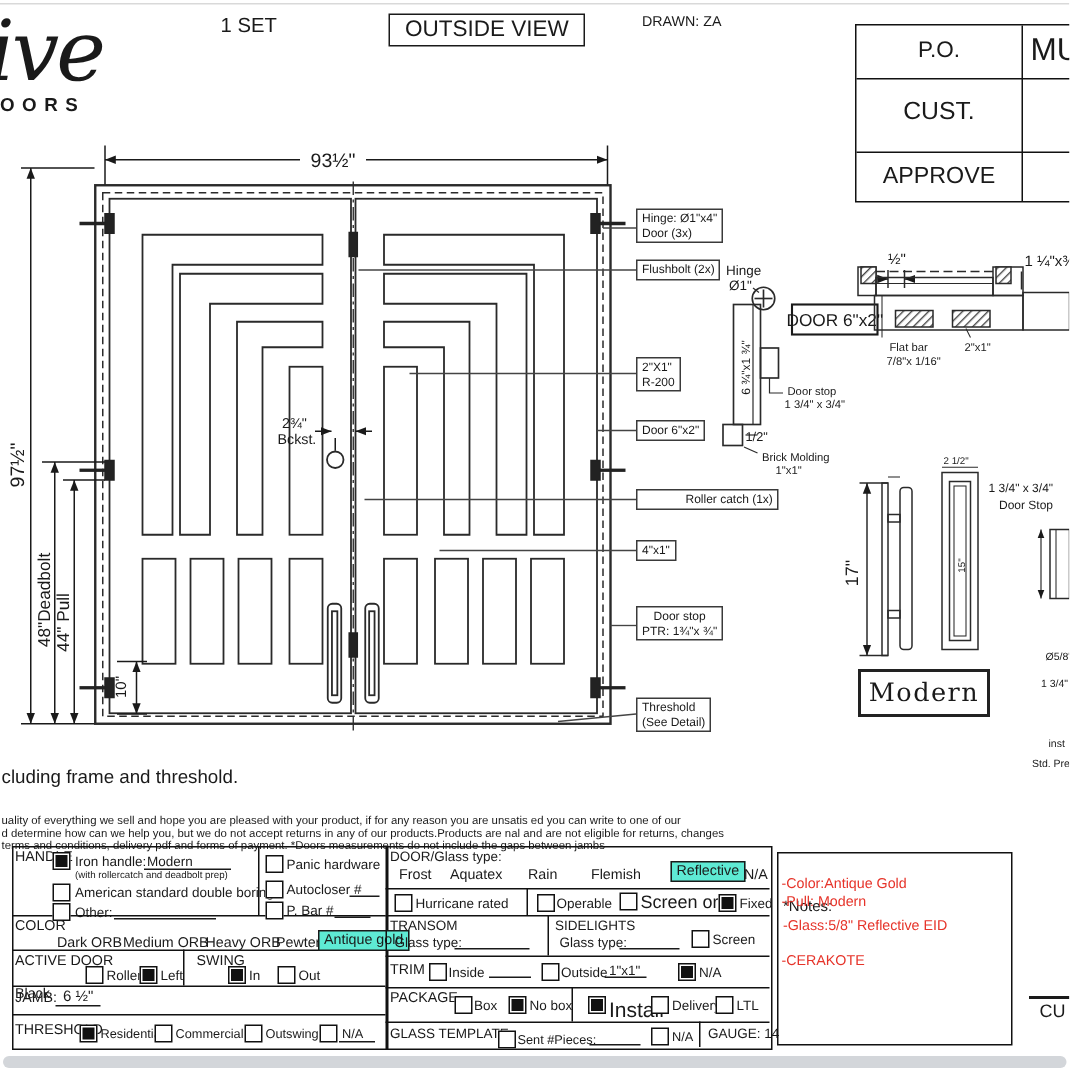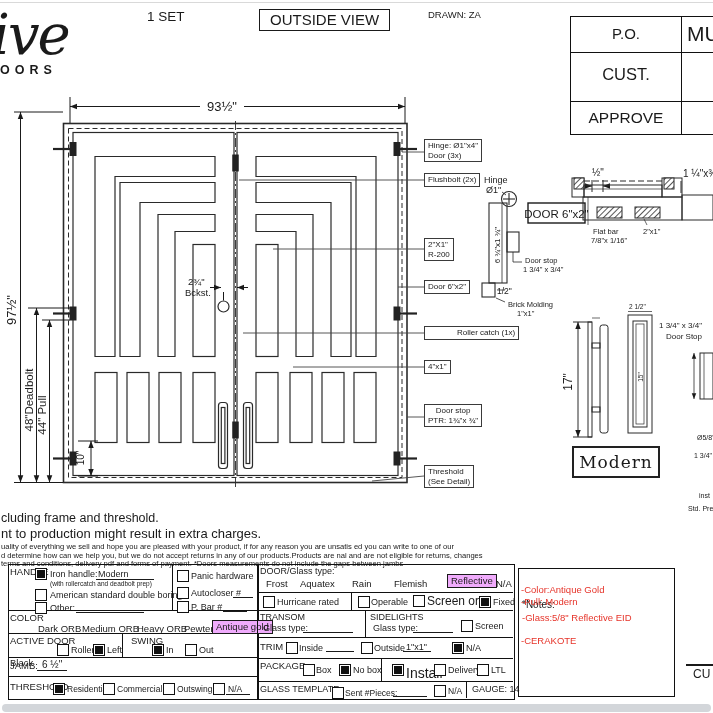--- a/index.html
+++ b/index.html
@@ -5,21 +5,21 @@
   html,body{margin:0;padding:0;background:#fff;}
   #page{position:relative;width:713px;height:713px;background:#fff;overflow:hidden;
         font-family:"Liberation Sans",sans-serif;color:#1a1a1a;}
   .t{position:absolute;white-space:nowrap;color:#1a1a1a;}
   .ln{position:absolute;background:#1a1a1a;height:1px;}
   .hl{position:absolute;background:#111;height:1.2px;}
   .vl{position:absolute;background:#111;width:1.2px;}
   .box-outline{position:absolute;border:1.5px solid #111;background:transparent;}
   .callout{position:absolute;border:1px solid #3a3a3a;background:#fff;font-size:8px;
            line-height:1.2;padding:1px 3px;text-align:center;color:#1a1a1a;}
-  .selbox{position:absolute;border:1.2px solid #1a1a1a;padding:0px 3px 1px;font-size:9.5px;background:#f0abfc;}
+  .selbox{position:absolute;border:1.2px solid #1a1a1a;padding:0px 3px 1px;font-size:9.5px;background:#5eead4;}
   .cb{position:absolute;width:10px;height:10px;border:1.4px solid #111;background:#fff;}
   .cb[data-checked="true"]::after{content:"";position:absolute;left:1px;top:1px;right:1px;bottom:1px;background:#111;}
   .red{color:#e63329;}
   svg{font-family:"Liberation Sans",sans-serif;}
   svg text{fill:#1a1a1a;}
   .serif{font-family:"DejaVu Serif",serif;}
 </style>
 </head>
 <body>
 
@@ -263,21 +263,20 @@
     <div style="text-align:left;">Threshold</div>
     <div style="text-align:left;">(See Detail)</div>
   </div>
 
   <div style="position:absolute;left:572px;top:446px;width:84px;height:28px;border:2px solid #222;
               display:flex;align-items:center;justify-content:center;">
     <span class="serif" style="font-size:17px;letter-spacing:1px;">Modern</span>
   </div>
 
   <div class="t" style="left:1px;top:511px;font-size:12.5px;">cluding frame and threshold.</div>
-  <div class="t" style="left:1px;top:526px;font-size:13px;">nt to production might result in extra charges.</div>
   <div class="t" style="left:1px;top:551px;font-size:7.6px;">d determine how can we help you, but we do not accept returns in any of our products.Products are  nal and are not eligible for returns, changes</div>
   <div class="t" style="left:1px;top:542px;font-size:7.6px;">uality of everything we sell and hope you are pleased with your product, if for any reason you are unsatis ed you can write to one of our</div>
   <div class="t" style="left:1px;top:559px;font-size:7.6px;">terms and conditions, delivery pdf and forms of payment. *Doors measurements do not include the gaps between jambs</div>
 
   <div class="box-outline" style="left:8px;top:564px;width:249px;height:134px;"></div>
   <div class="hl" style="left:8px;top:610px;width:249px;"></div>
   <div class="hl" style="left:8px;top:633px;width:249px;"></div>
   <div class="hl" style="left:8px;top:657px;width:249px;"></div>
   <div class="hl" style="left:8px;top:676px;width:249px;"></div>
   <div class="vl" style="left:172px;top:564px;height:46px;"></div>

